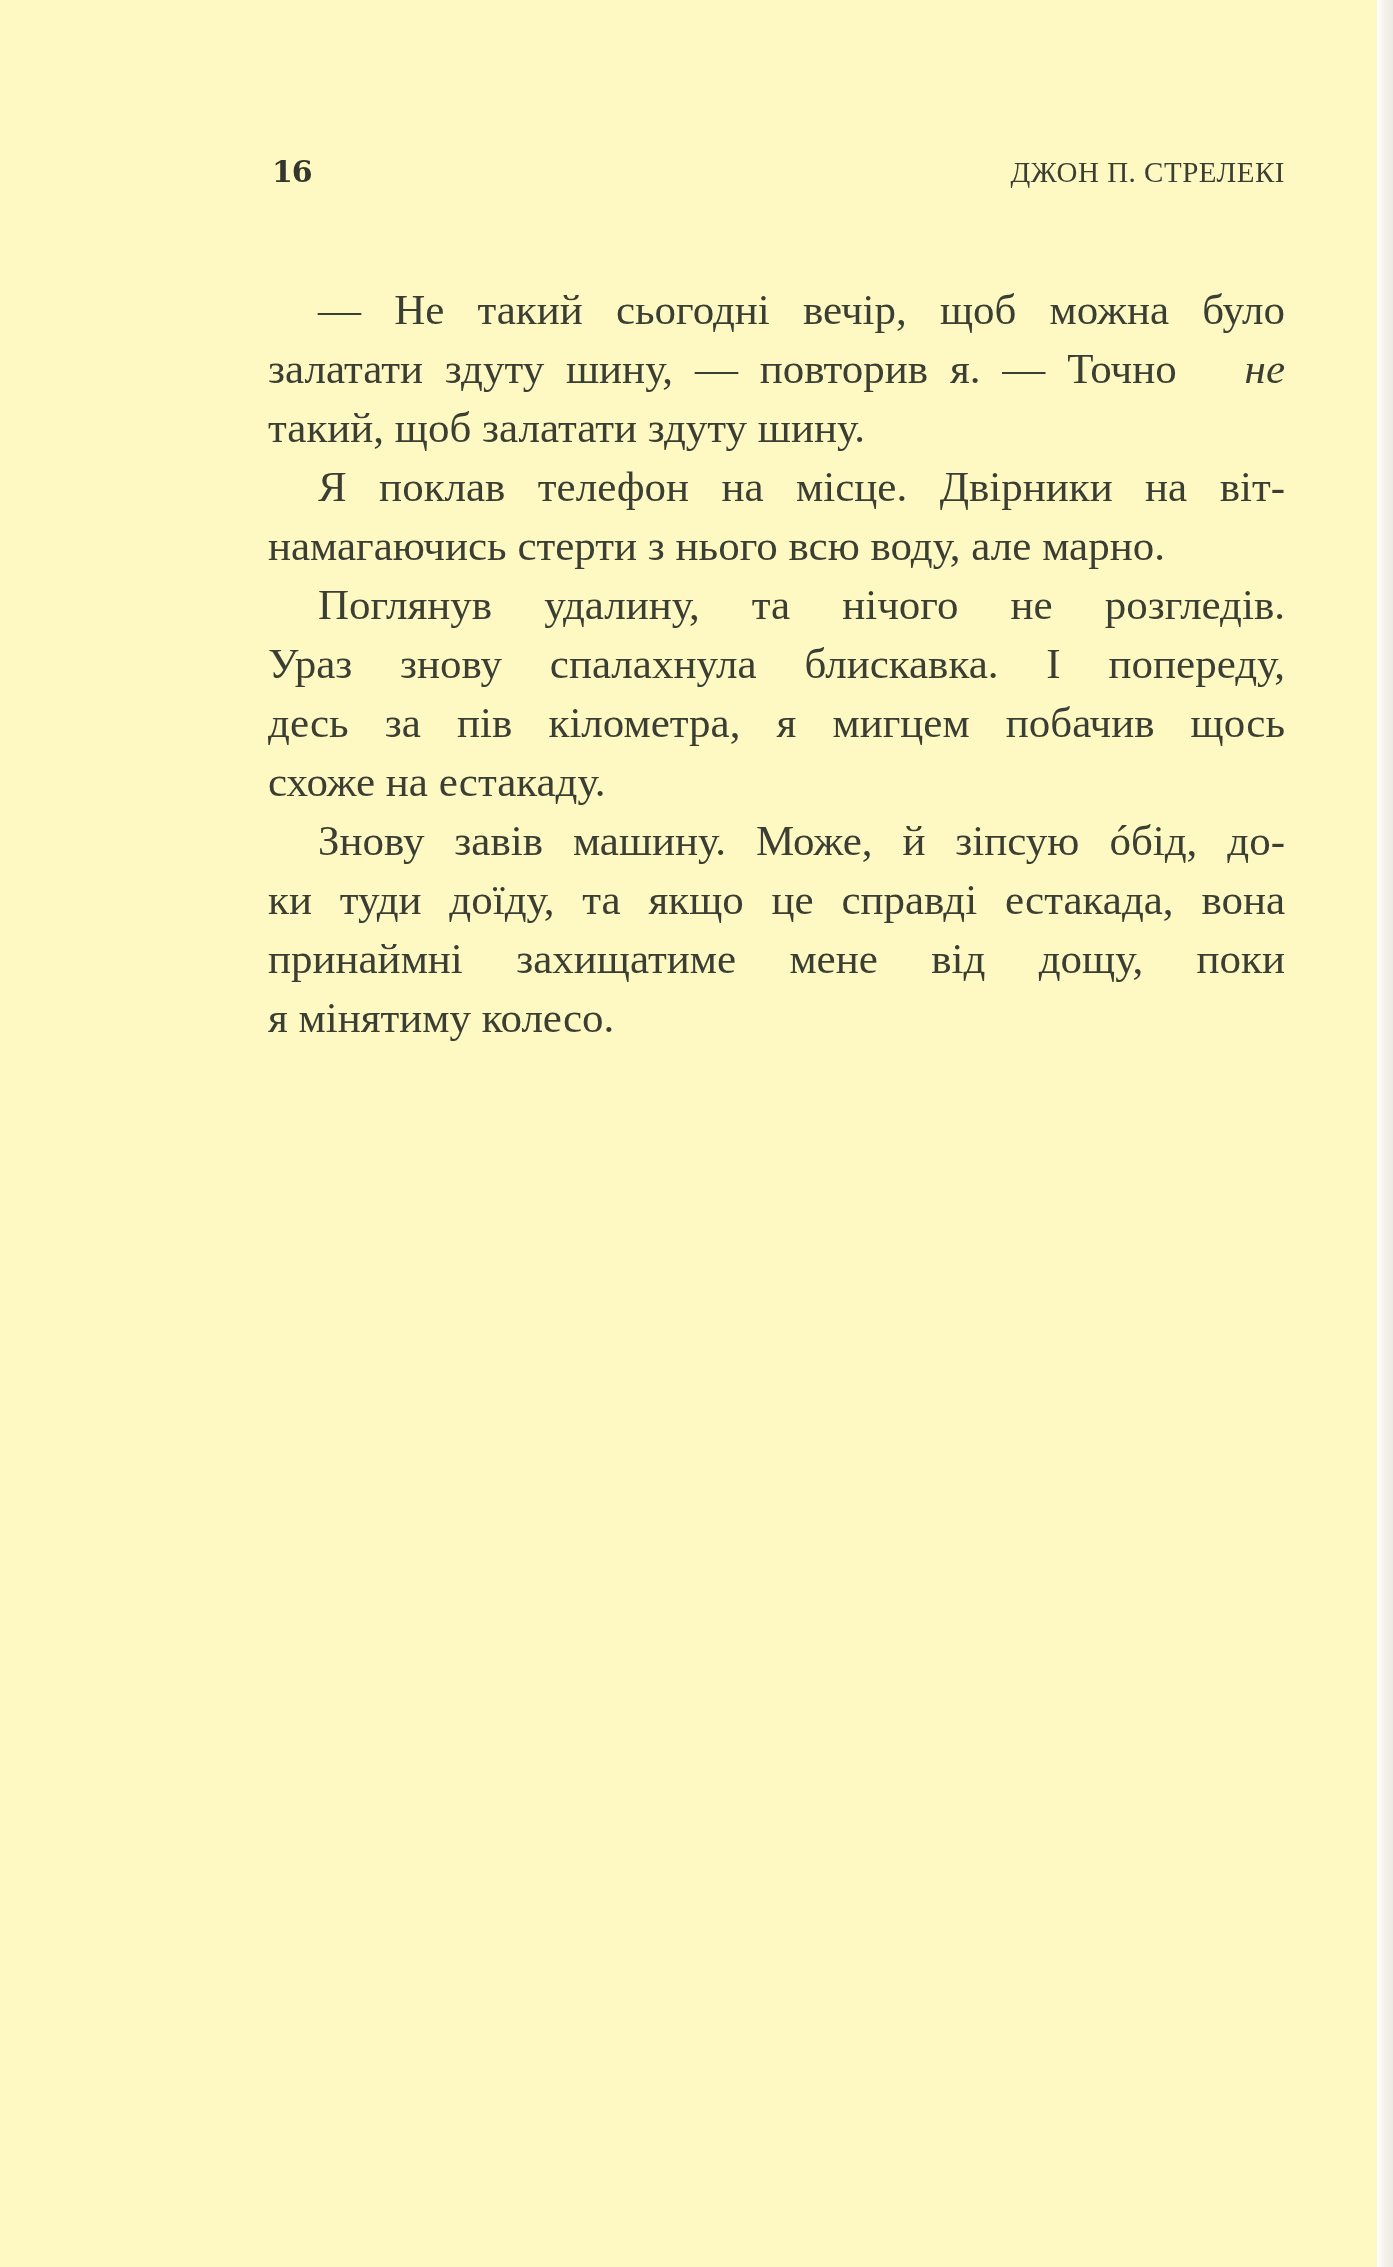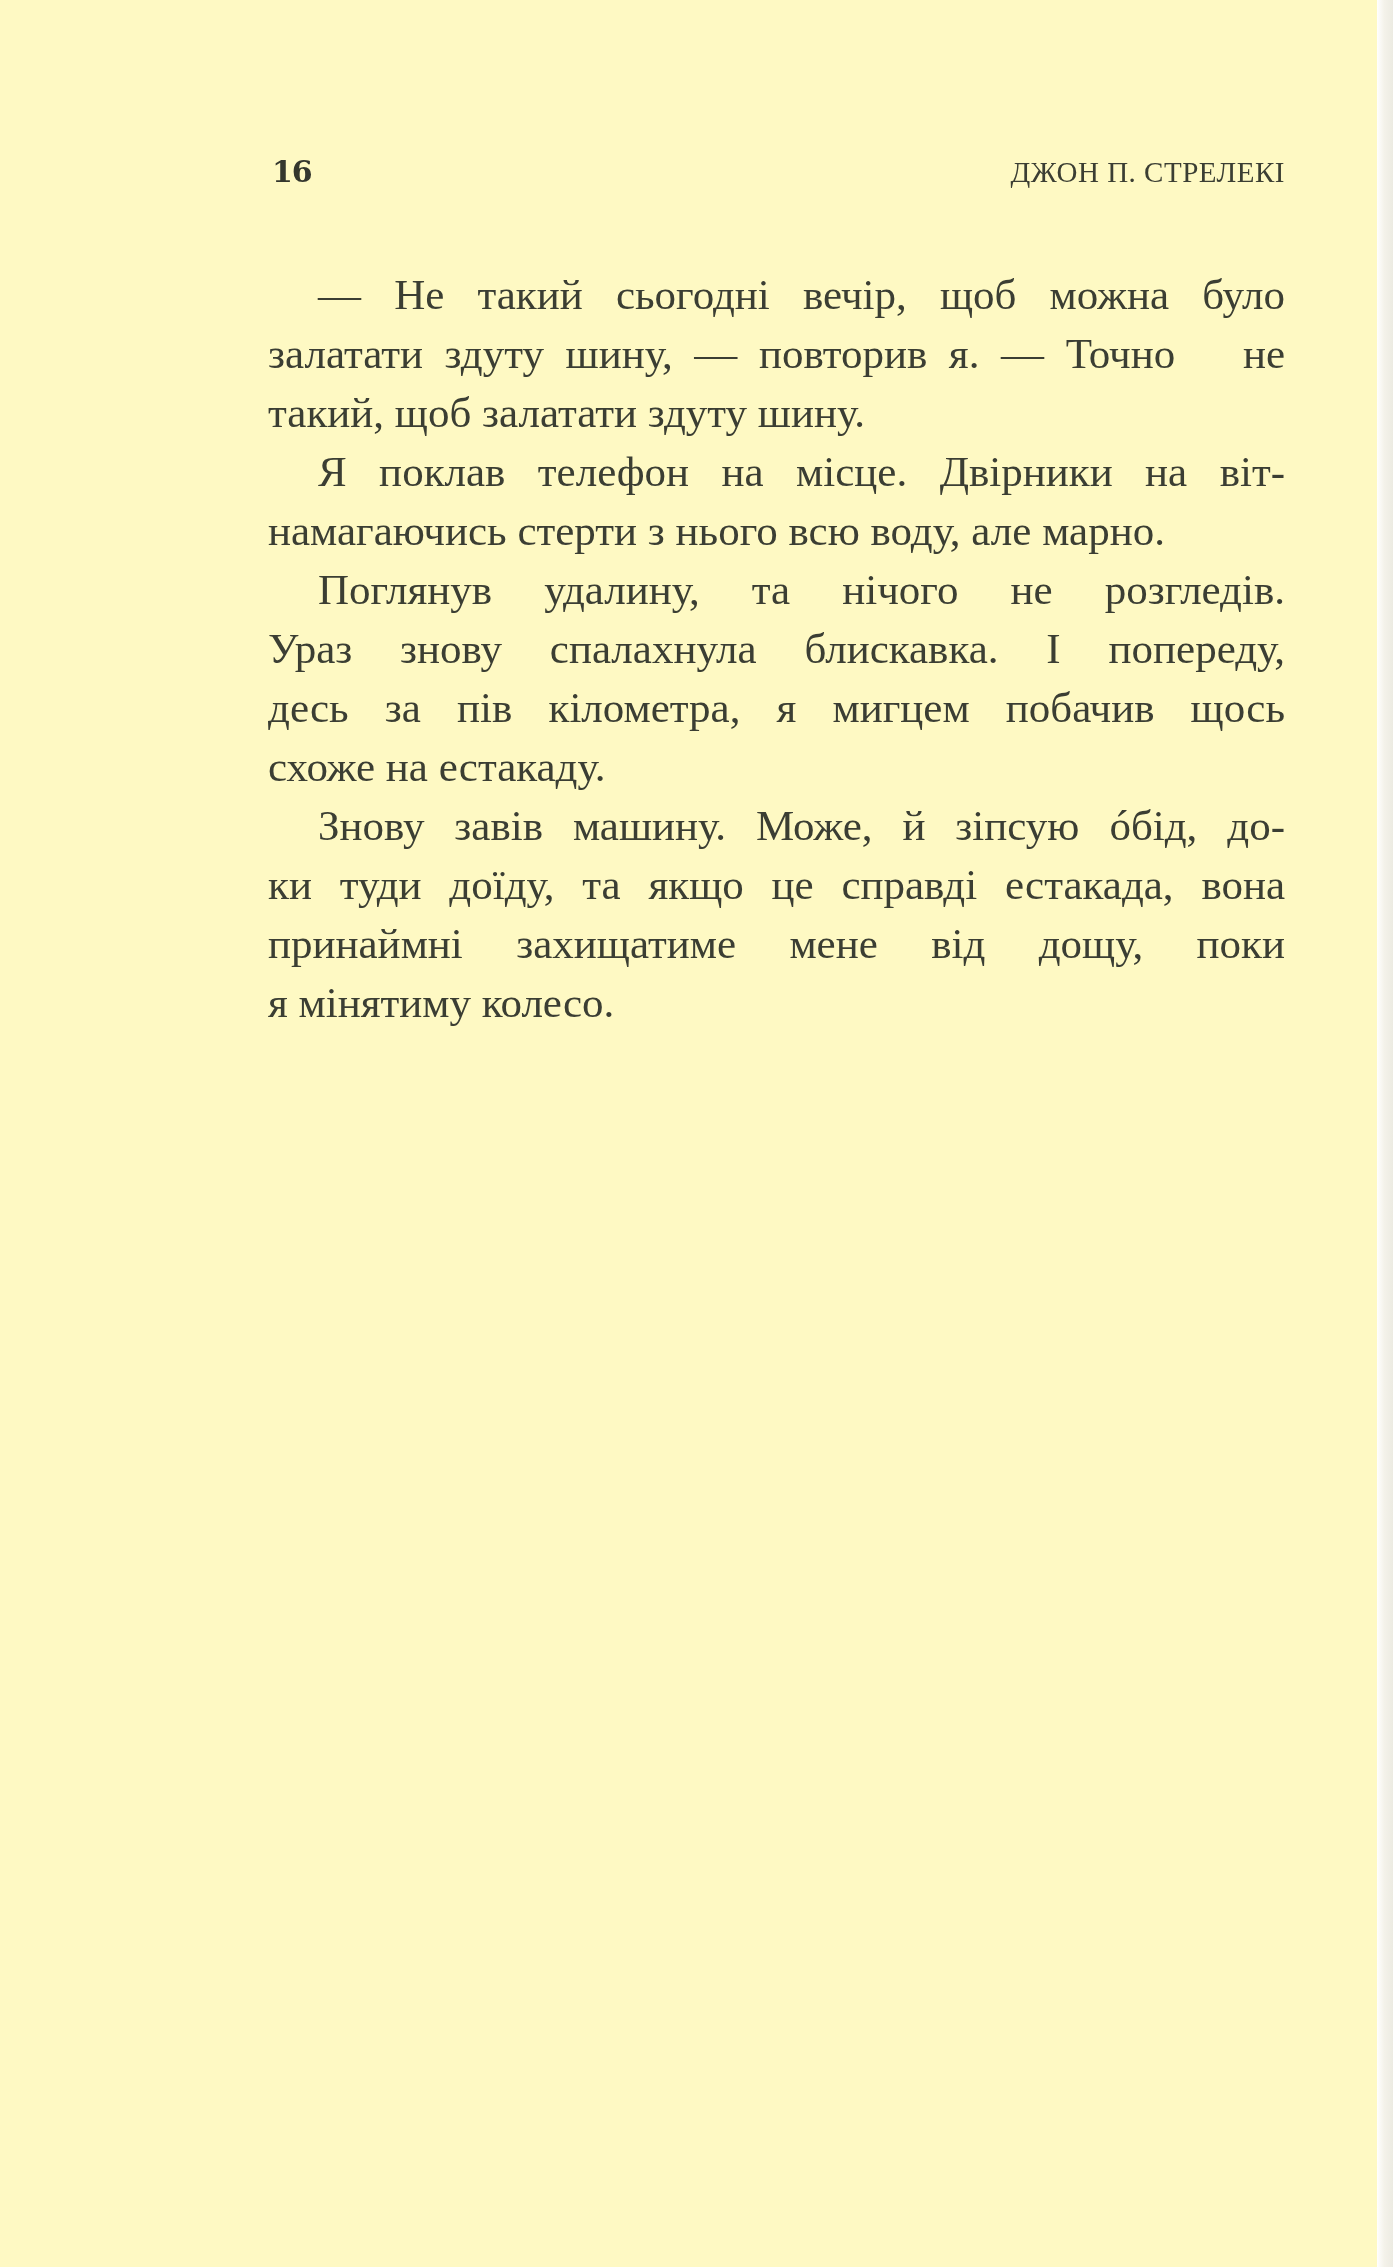--- a/index.html
+++ b/index.html
@@ -55,21 +55,21 @@
       font-family: "Liberation Serif", serif;
       font-size: 29px;
       line-height: 44px;
       letter-spacing: 0.5px;
       color: #3b3e33;
       text-align: center;
     }
     .body-text {
       position: absolute;
       left: 268px;
-      top: 265px;
+      top: 280px;
       width: 1017px;
       font-family: "Liberation Serif", serif;
       font-size: 43px;
       line-height: 59px;
     }
     .para {
       margin: 0;
     }
     .line {
       display: block;
@@ -79,20 +79,21 @@
       height: 59px;
     }
     .line.first {
       padding-left: 50px;
     }
     .line.last {
       text-align: right;
       text-align-last: left;
     }
     .emph {
+      font-style: italic;
       margin-left: 46px;
     }
   </style>
 </head>
 <body>
 
 <div class="page">
   <div class="page-edge"></div>
 
   <div class="running-head">

